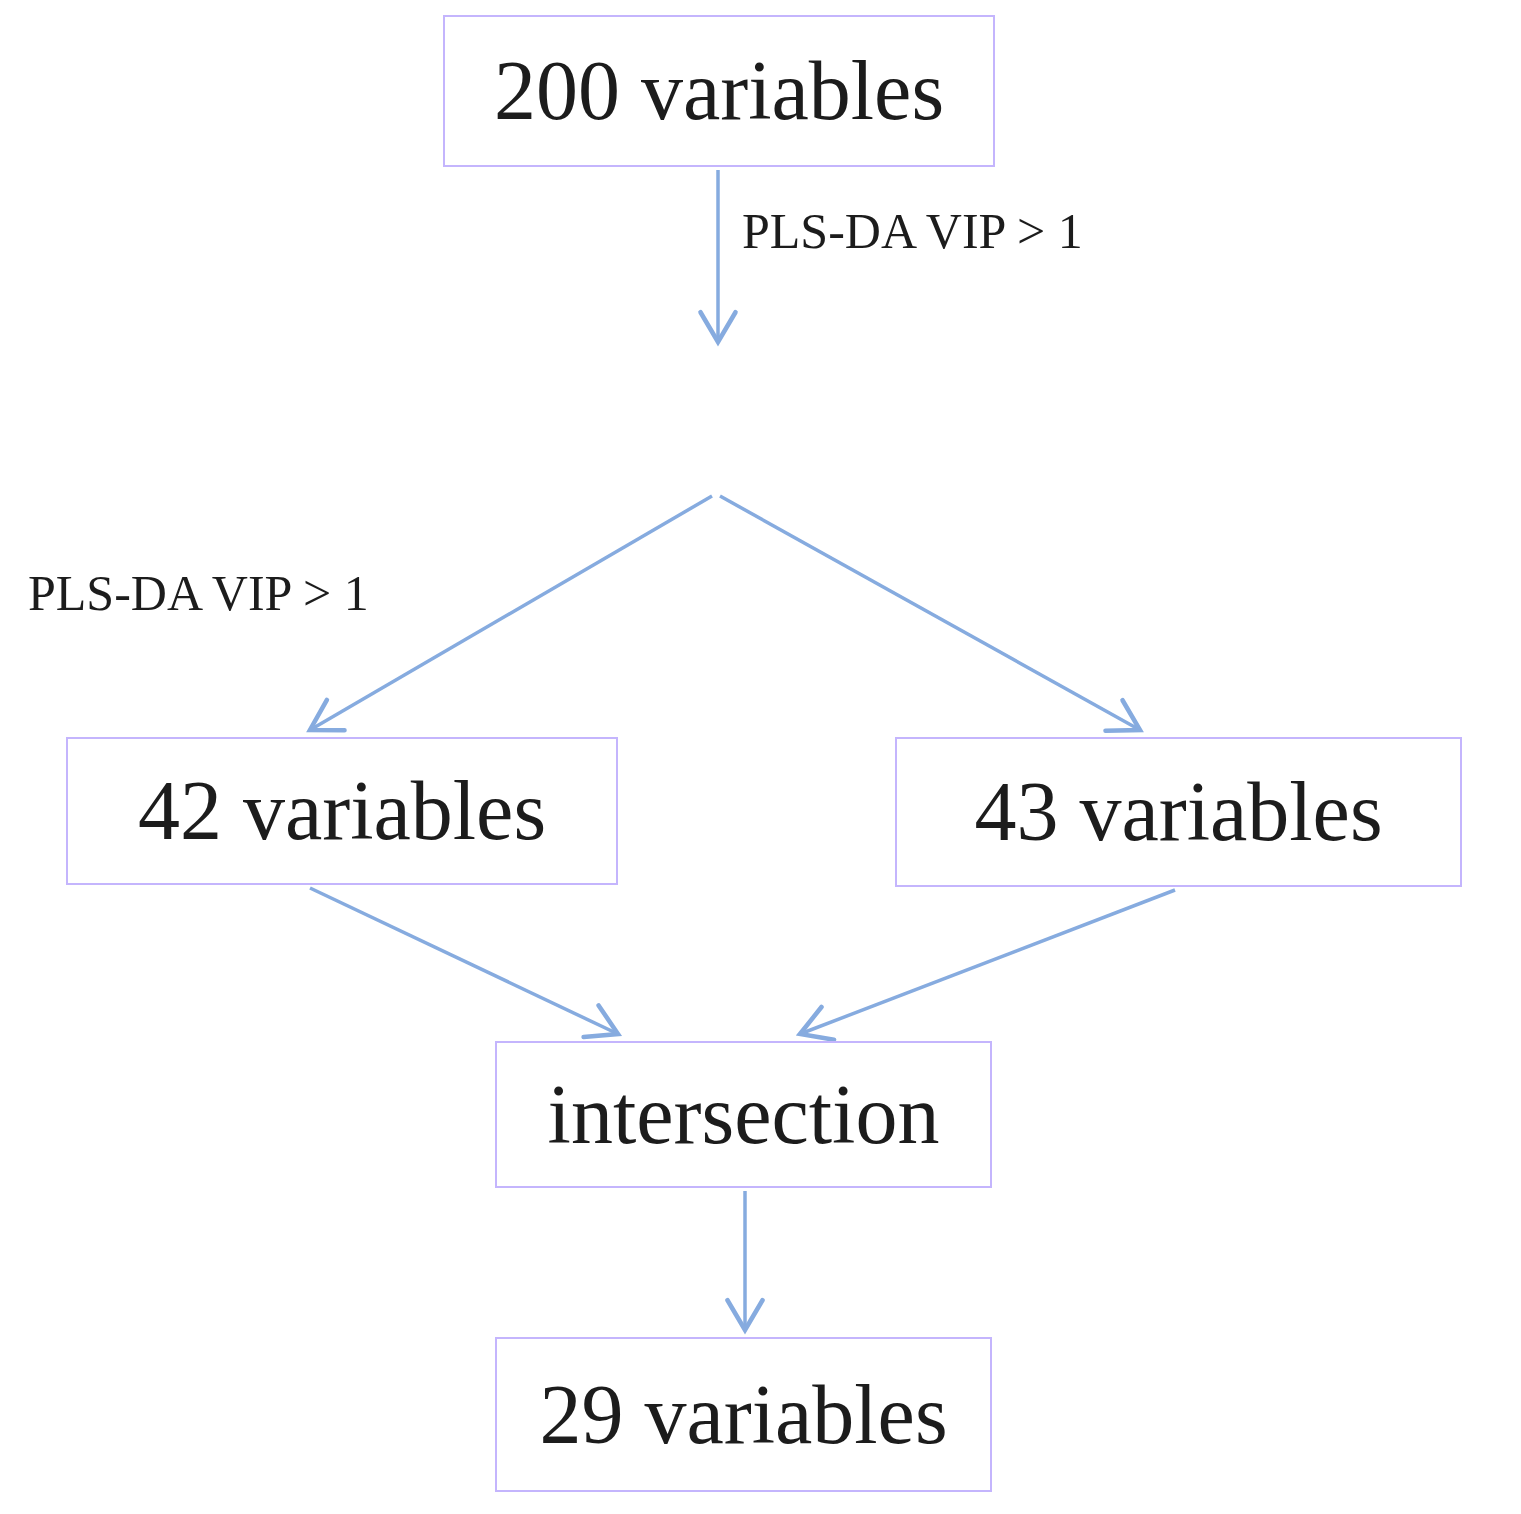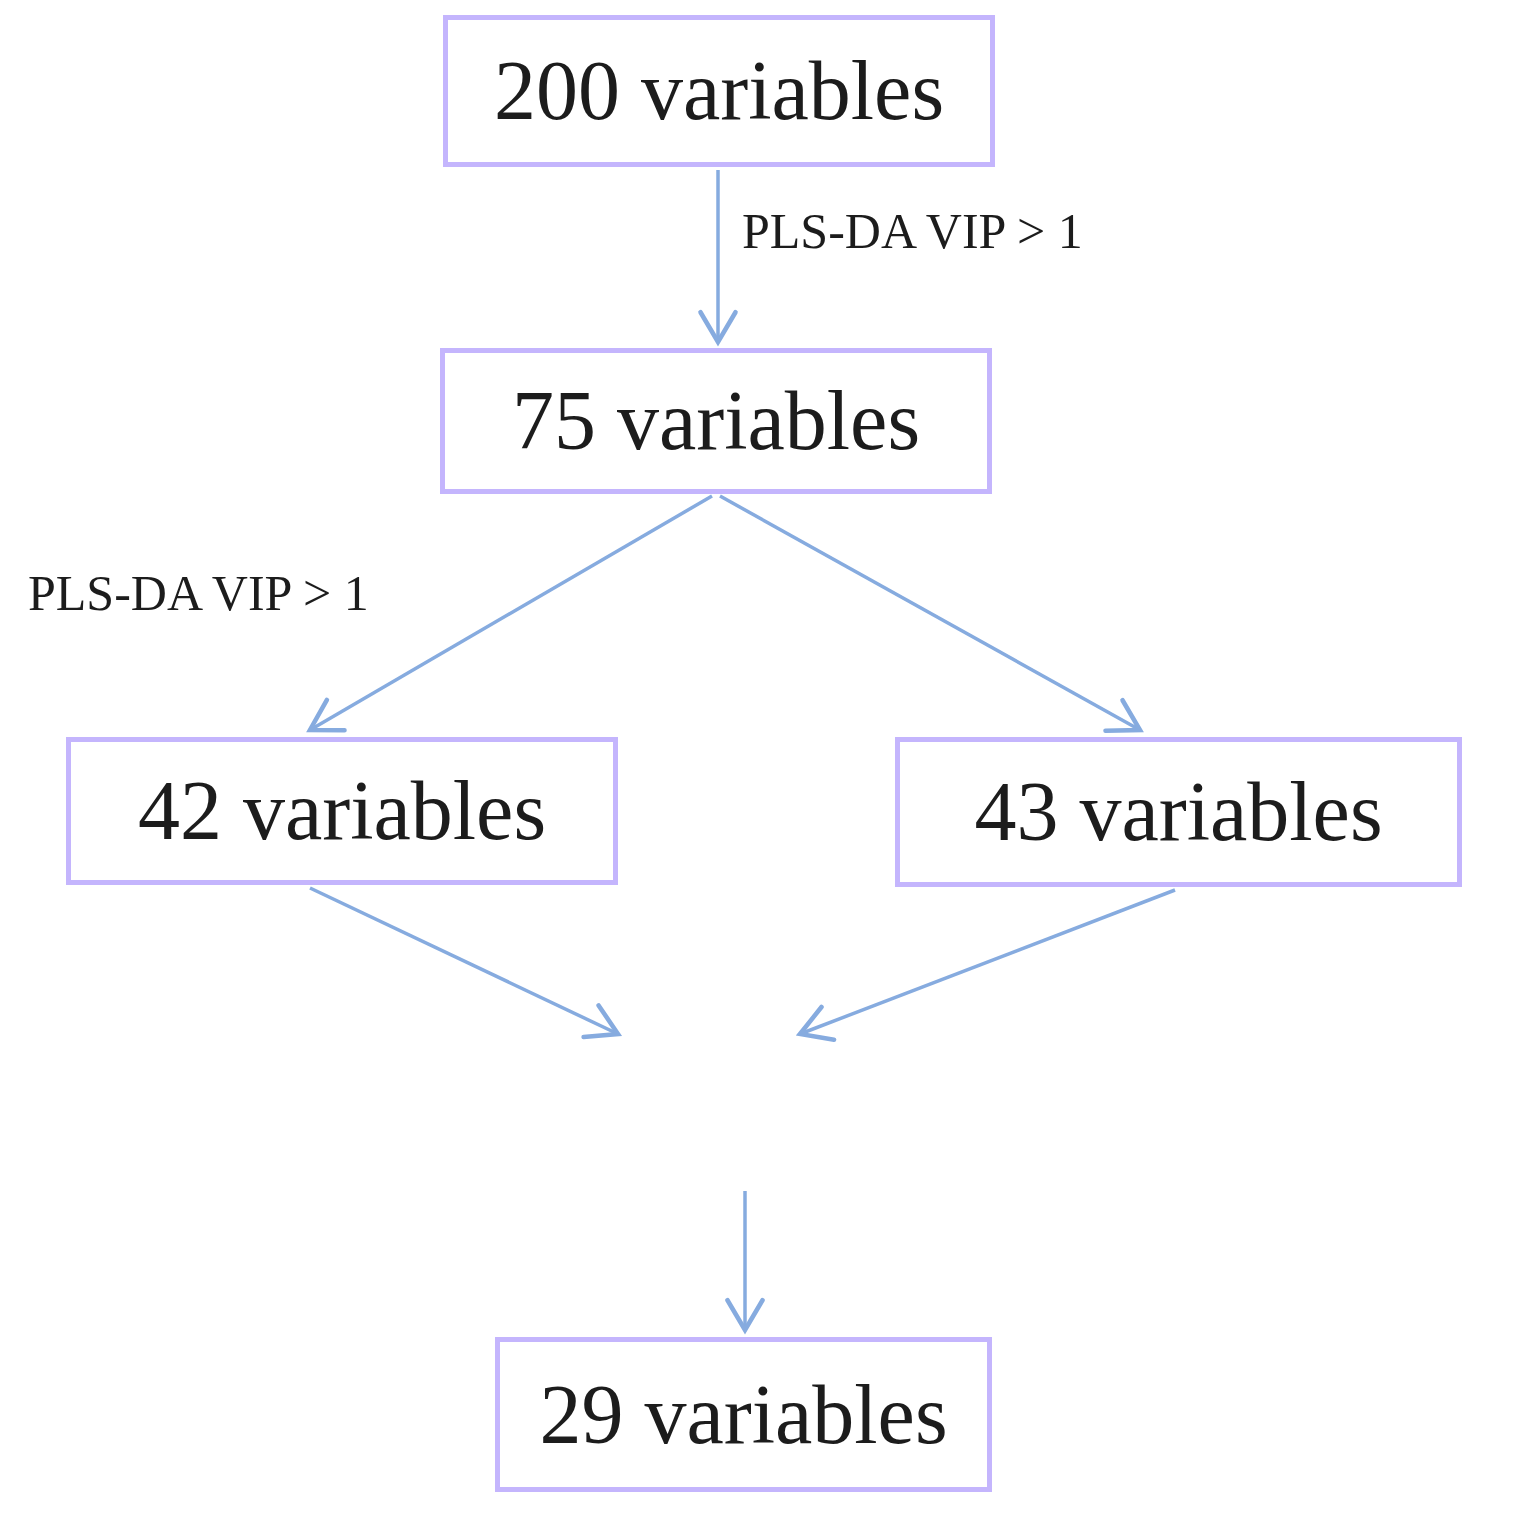--- a/index.html
+++ b/index.html
@@ -21,21 +21,21 @@
     left: 0;
     top: 0;
     width: 1521px;
     height: 1514px;
     pointer-events: none;
   }
   .node {
     position: absolute;
     box-sizing: border-box;
     background: #ffffff;
-    border: 5px solid #c4b5fd;
+    border: 2px solid #c4b5fd;
     display: flex;
     align-items: center;
     justify-content: center;
     font-size: 84px;
     line-height: 1;
     white-space: nowrap;
   }
   .edge-label {
     position: absolute;
     font-size: 50px;
@@ -59,25 +59,25 @@
     <line x1="720" y1="496" x2="1140" y2="730" stroke="#86abdf" stroke-width="3.5" marker-end="url(#arrowhead)"></line>
     <line x1="310" y1="888" x2="618" y2="1034" stroke="#86abdf" stroke-width="3.5" marker-end="url(#arrowhead)"></line>
     <line x1="1175" y1="890" x2="800" y2="1034" stroke="#86abdf" stroke-width="3.5" marker-end="url(#arrowhead)"></line>
     <line x1="745" y1="1191" x2="745" y2="1330" stroke="#86abdf" stroke-width="3.5" marker-end="url(#arrowhead)"></line>
   </svg>
 
   <div class="node" style="left:443px; top:15px; width:552px; height:152px;">200 variables</div>
 
   <div class="edge-label" style="left:742px; top:206px;">PLS-DA VIP &gt; 1</div>
 
-  <div class="node" style="left:440px; top:348px; width:552px; height:146px;">75 variables</div>
 
   <div class="edge-label" style="left:28px; top:568px;">PLS-DA VIP &gt; 1</div>
 
 
   <div class="node" style="left:30px; top:737px; width:552px; height:148px;margin-left:36px;">42 variables</div>
 
   <div class="node" style="left:895px; top:737px; width:567px; height:150px;">43 variables</div>
 
+  <div class="node" style="left:495px; top:1041px; width:497px; height:147px;">intersection</div>
 
   <div class="node" style="left:495px; top:1337px; width:497px; height:155px;">29 variables</div>
 
 </div>
 
 </body></html>

